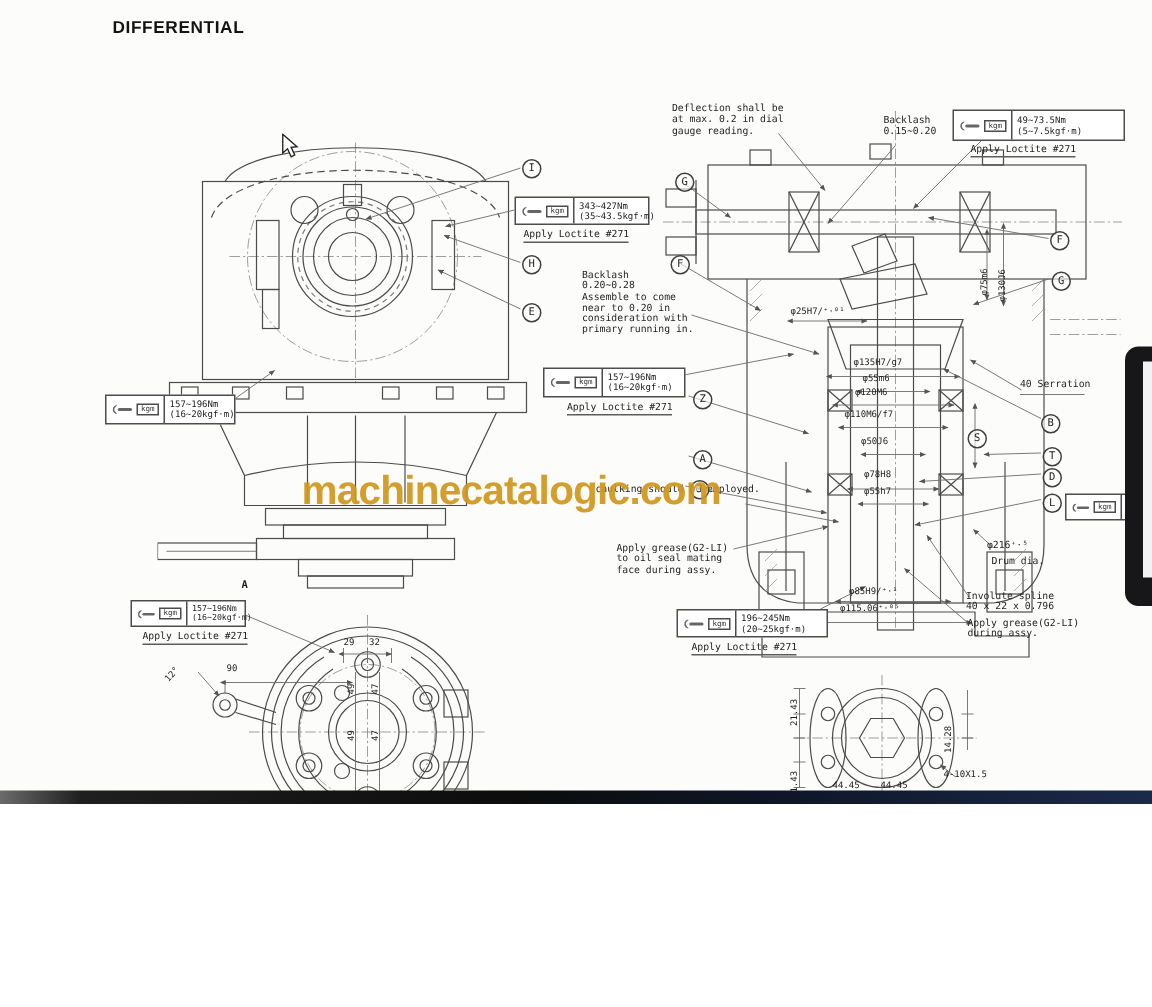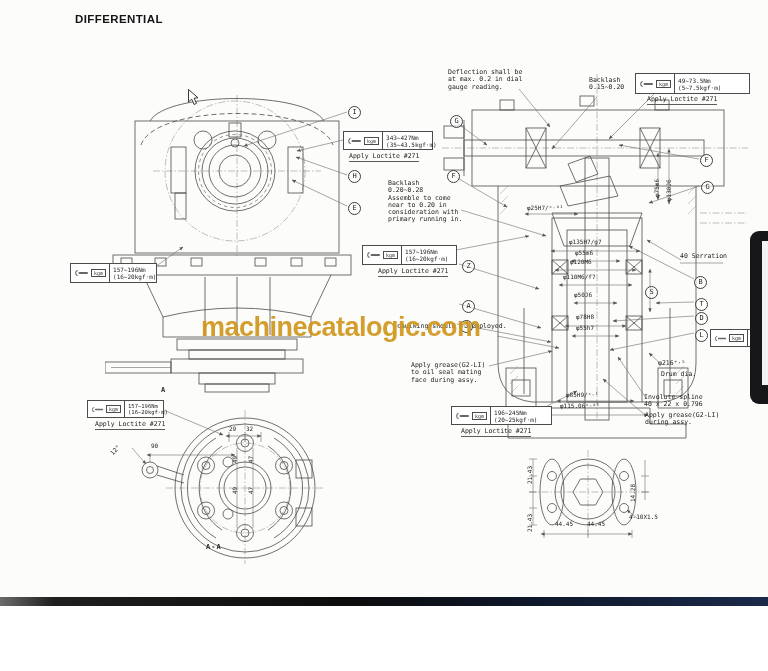--- a/index.html
+++ b/index.html
@@ -1,16 +1,16 @@
 <!DOCTYPE html>
 <html><head>
 <meta charset="utf-8">
 <style>
   html,body{margin:0;padding:0;background:#fff;}
-  .screen{position:relative;width:768px;height:606px;background:#fcfcfb;overflow:hidden;
+  .screen{position:relative;width:768px;height:536px;background:#fcfcfb;overflow:hidden;
           font-family:"DejaVu Sans Mono",monospace;color:#222;}
   .title{position:absolute;left:75px;top:13px;font:bold 11.5px "Liberation Sans",sans-serif;
          letter-spacing:.4px;color:#141414;z-index:12;}
   .pagenum{position:absolute;left:262px;top:620px;font:11px "Liberation Sans",sans-serif;color:#3c3c3c;z-index:12;}
   .wm{position:absolute;left:201px;top:312px;font:bold 27px "Liberation Sans",sans-serif;
       color:rgba(207,150,26,.92);letter-spacing:-.5px;z-index:30;white-space:nowrap;}
   .ann{position:absolute;font-size:6.5px;line-height:7.3px;white-space:pre-line;color:#1e1e1e;z-index:12;}
   .dim{position:absolute;font-size:6px;line-height:6.5px;white-space:nowrap;color:#1e1e1e;z-index:12;}
   .rot{transform:rotate(-90deg);transform-origin:0 0;}
   .secA{font-weight:bold;font-size:7px;letter-spacing:1px;}

